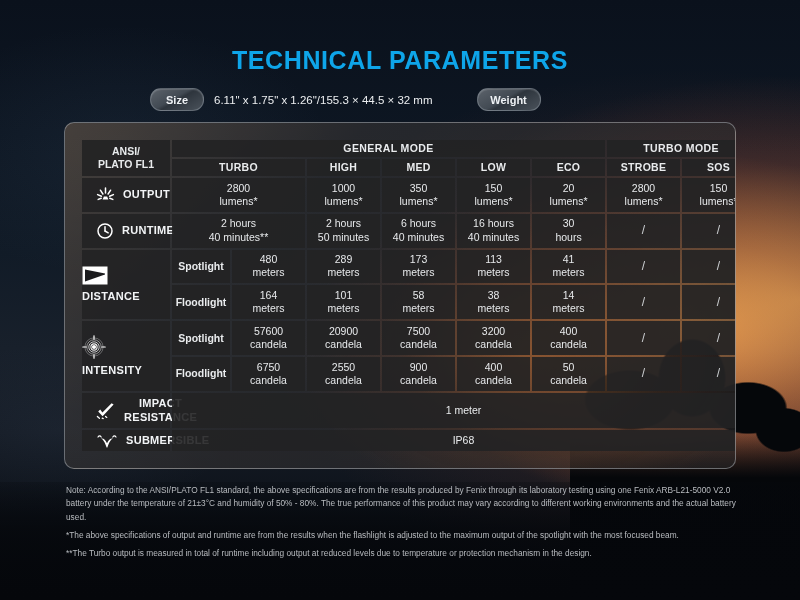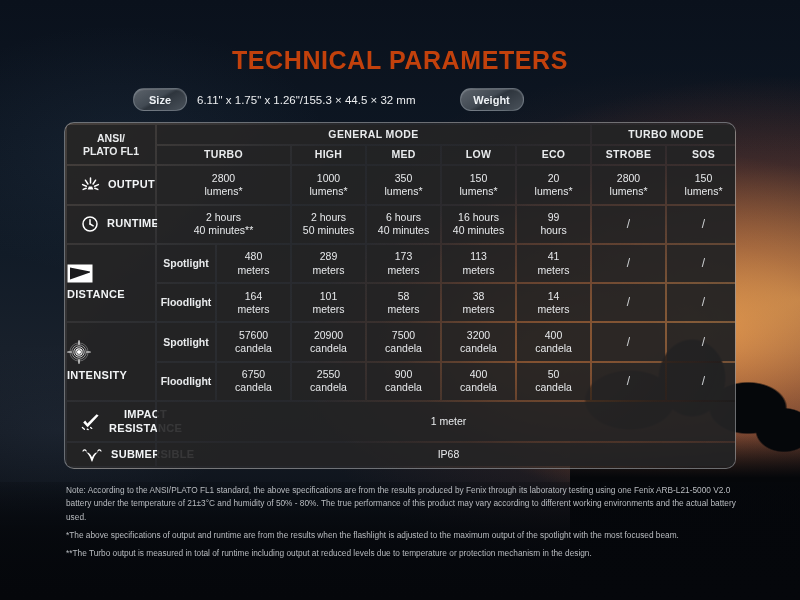--- a/index.html
+++ b/index.html
@@ -59,27 +59,27 @@
   
   #page-title {
     position: absolute;
     top: 46px;
     left: 0;
     width: 100%;
     text-align: center;
     font-size: 25px;
     font-weight: bold;
     letter-spacing: 0.6px;
-    color: #c2410c;
+    color: #0ea5e9;
   }
 
   #spec-pills {
     position: absolute;
     top: 88px;
-    left: 133px;
+    left: 150px;
     display: flex;
     align-items: center;
     gap: 0;
     font-size: 11.5px;
     color: #e8eaec;
   }
   .pill {
     width: 52px;
     height: 21px;
     border-radius: 11px;
@@ -108,21 +108,21 @@
     position: absolute;
     left: 64px;
     top: 122px;
     width: 672px;
     height: 347px;
     border-radius: 10px;
     border: 1px solid rgba(208,214,222,0.42);
     background:
       radial-gradient(ellipse 300px 200px at 470px 230px, rgba(255,140,45,0.30) 0%, rgba(190,95,35,0.13) 45%, rgba(0,0,0,0) 78%),
       linear-gradient(135deg, rgba(112,92,74,0.55) 0%, rgba(60,56,54,0.55) 30%, rgba(40,40,42,0.55) 100%);
-    padding: 0;
+    padding: 15px;
     box-sizing: border-box;
     overflow: hidden;
   }
 
   table.grid {
     width: 100%;
     height: 100%;
     border-collapse: separate;
     border-spacing: 2px;
     table-layout: fixed;
@@ -324,21 +324,21 @@
       <td class="cell">
         <span class="val"><span>2 hours</span><span class="unit">50 minutes</span></span>
       </td>
       <td class="cell">
         <span class="val"><span>6 hours</span><span class="unit">40 minutes</span></span>
       </td>
       <td class="cell">
         <span class="val"><span>16 hours</span><span class="unit">40 minutes</span></span>
       </td>
       <td class="cell">
-        <span class="val"><span>99</span><span class="unit">hours</span></span>
+        <span class="val"><span>30</span><span class="unit">hours</span></span>
       </td>
       <td class="cell">
         <span class="slash">/</span>
       </td>
       <td class="cell">
         <span class="slash">/</span>
       </td>
     </tr>
 
     <tr>

